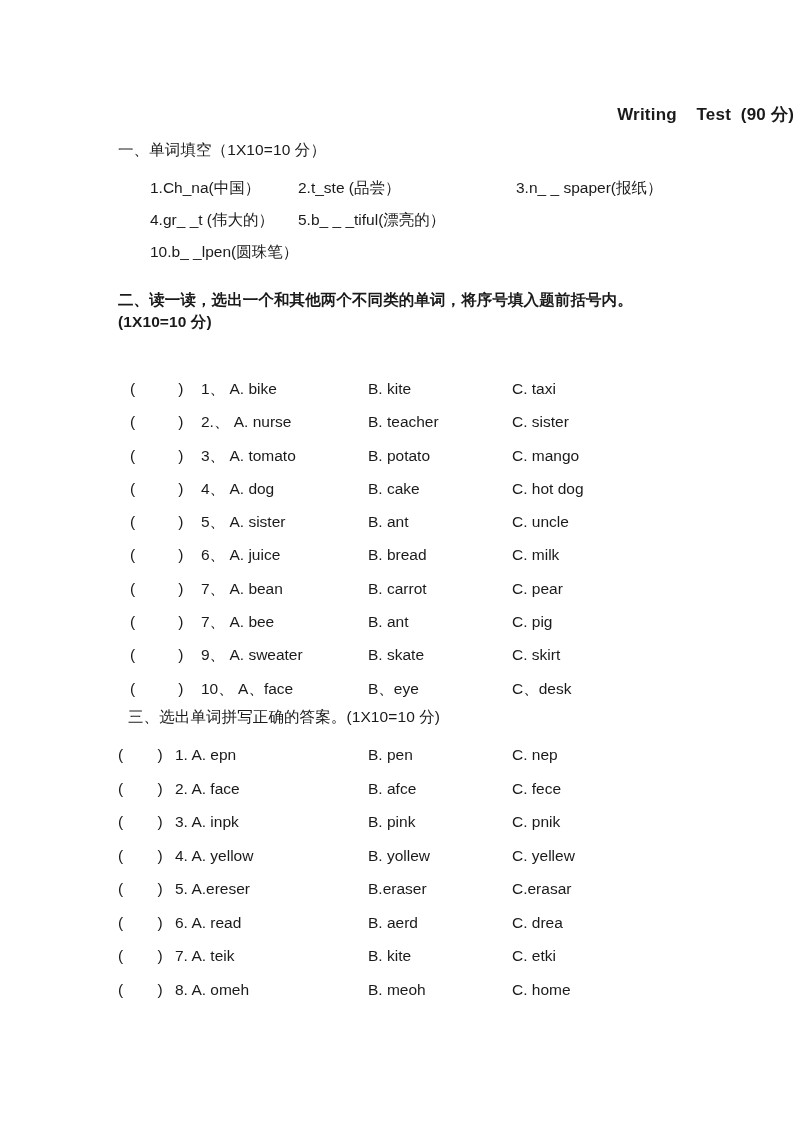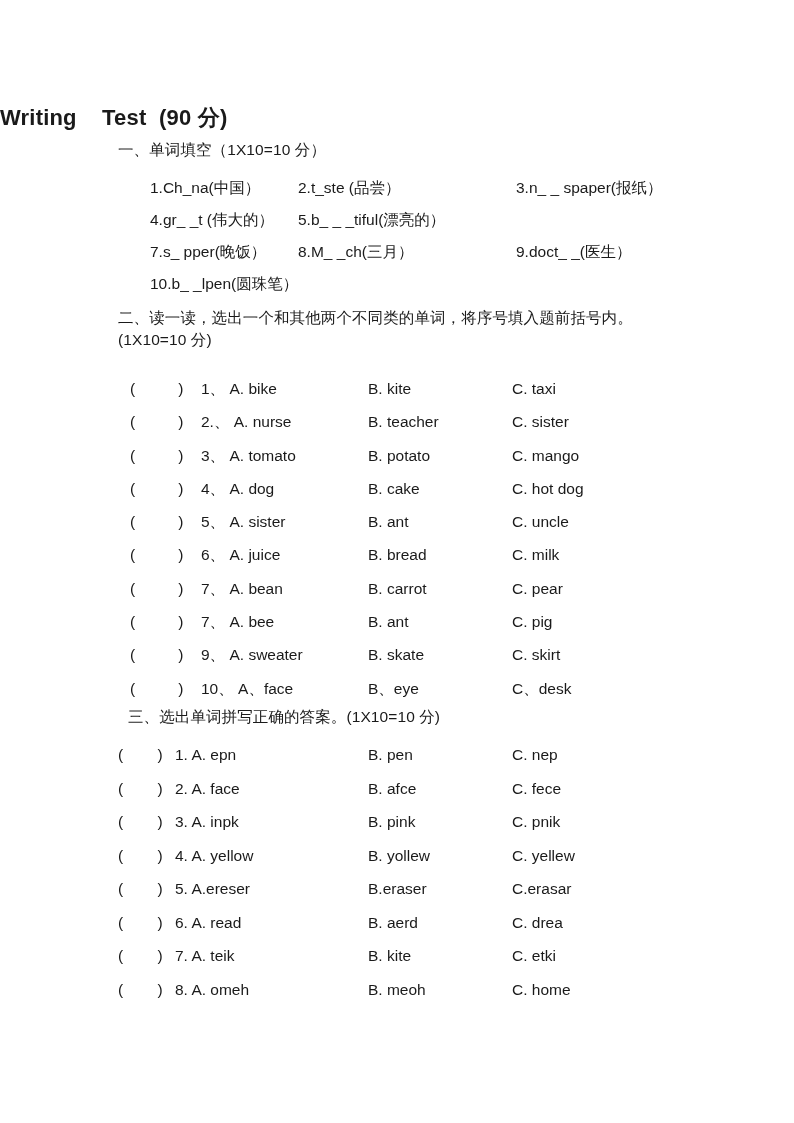--- a/index.html
+++ b/index.html
@@ -23,41 +23,42 @@
     height: 1123px;
     box-sizing: border-box;
   }
 
   
   .doc-title {
     position: absolute;
     top: 103px;
     left: 0;
     width: 794px;
-    text-align: left;
-    font-size: 22px;
+    text-align: right;
+    font-size: 17px;
     font-weight: bold;
     letter-spacing: 0.2px;
     white-space: pre;
   }
 
   
   .section-heading {
     position: absolute;
     font-size: 15.5px;
     line-height: 22px;
     white-space: pre-wrap;
     letter-spacing: 0.1px;
   }
   .section-heading.h1 { top: 139px; left: 118px; }
   .section-heading.h2 {
-    top: 307px;
+    top: 289px;
     left: 118px;
     width: 576px;
     text-indent: 0;
+    font-weight: bold;
   }
   .section-heading.h3 { top: 706px; left: 128px; }
 
   
   #fill-rows {
     position: absolute;
     top: 172px;
     left: 118px;
     width: 600px;
   }
@@ -114,21 +115,20 @@
 
 <div class="page">
 
   <div class="doc-title">Writing    Test  (90 分)</div>
 
   <div class="section-heading h1">一、单词填空（1X10=10 分）</div>
 
   <div id="fill-rows">
       <div class="fill-row"><span class="fill-item col-a">1.Ch_na(中国）</span><span class="fill-item col-b">2.t_ste (品尝）</span><span class="fill-item col-c">3.n_ _ spaper(报纸）</span></div>
       <div class="fill-row"><span class="fill-item col-a">4.gr_ _t (伟大的）</span><span class="fill-item col-b">5.b_ _ _tiful(漂亮的）</span></div>
-      <div class="fill-row"><span class="fill-item col-a">7.s_ pper(晚饭）</span><span class="fill-item col-b">8.M_ _ch(三月）</span><span class="fill-item col-c">9.doct_ _(医生）</span></div>
       <div class="fill-row"><span class="fill-item col-a">10.b_ _lpen(圆珠笔）</span></div>
     </div>
 
   <div class="section-heading h2">二、读一读，选出一个和其他两个不同类的单词，将序号填入题前括号内。  (1X10=10 分)</div>
 
   <div class="choice-list" id="choice-list-2">
       <div class="choice-row"><span class="cell c-paren">(          )</span><span class="cell c-num">1、 A. bike</span><span class="cell c-b">B. kite</span><span class="cell c-c">C. taxi</span></div>
       <div class="choice-row"><span class="cell c-paren">(          )</span><span class="cell c-num">2.、 A. nurse</span><span class="cell c-b">B. teacher</span><span class="cell c-c">C. sister</span></div>
       <div class="choice-row"><span class="cell c-paren">(          )</span><span class="cell c-num">3、 A. tomato</span><span class="cell c-b">B. potato</span><span class="cell c-c">C. mango</span></div>
       <div class="choice-row"><span class="cell c-paren">(          )</span><span class="cell c-num">4、 A. dog</span><span class="cell c-b">B. cake</span><span class="cell c-c">C. hot dog</span></div>

